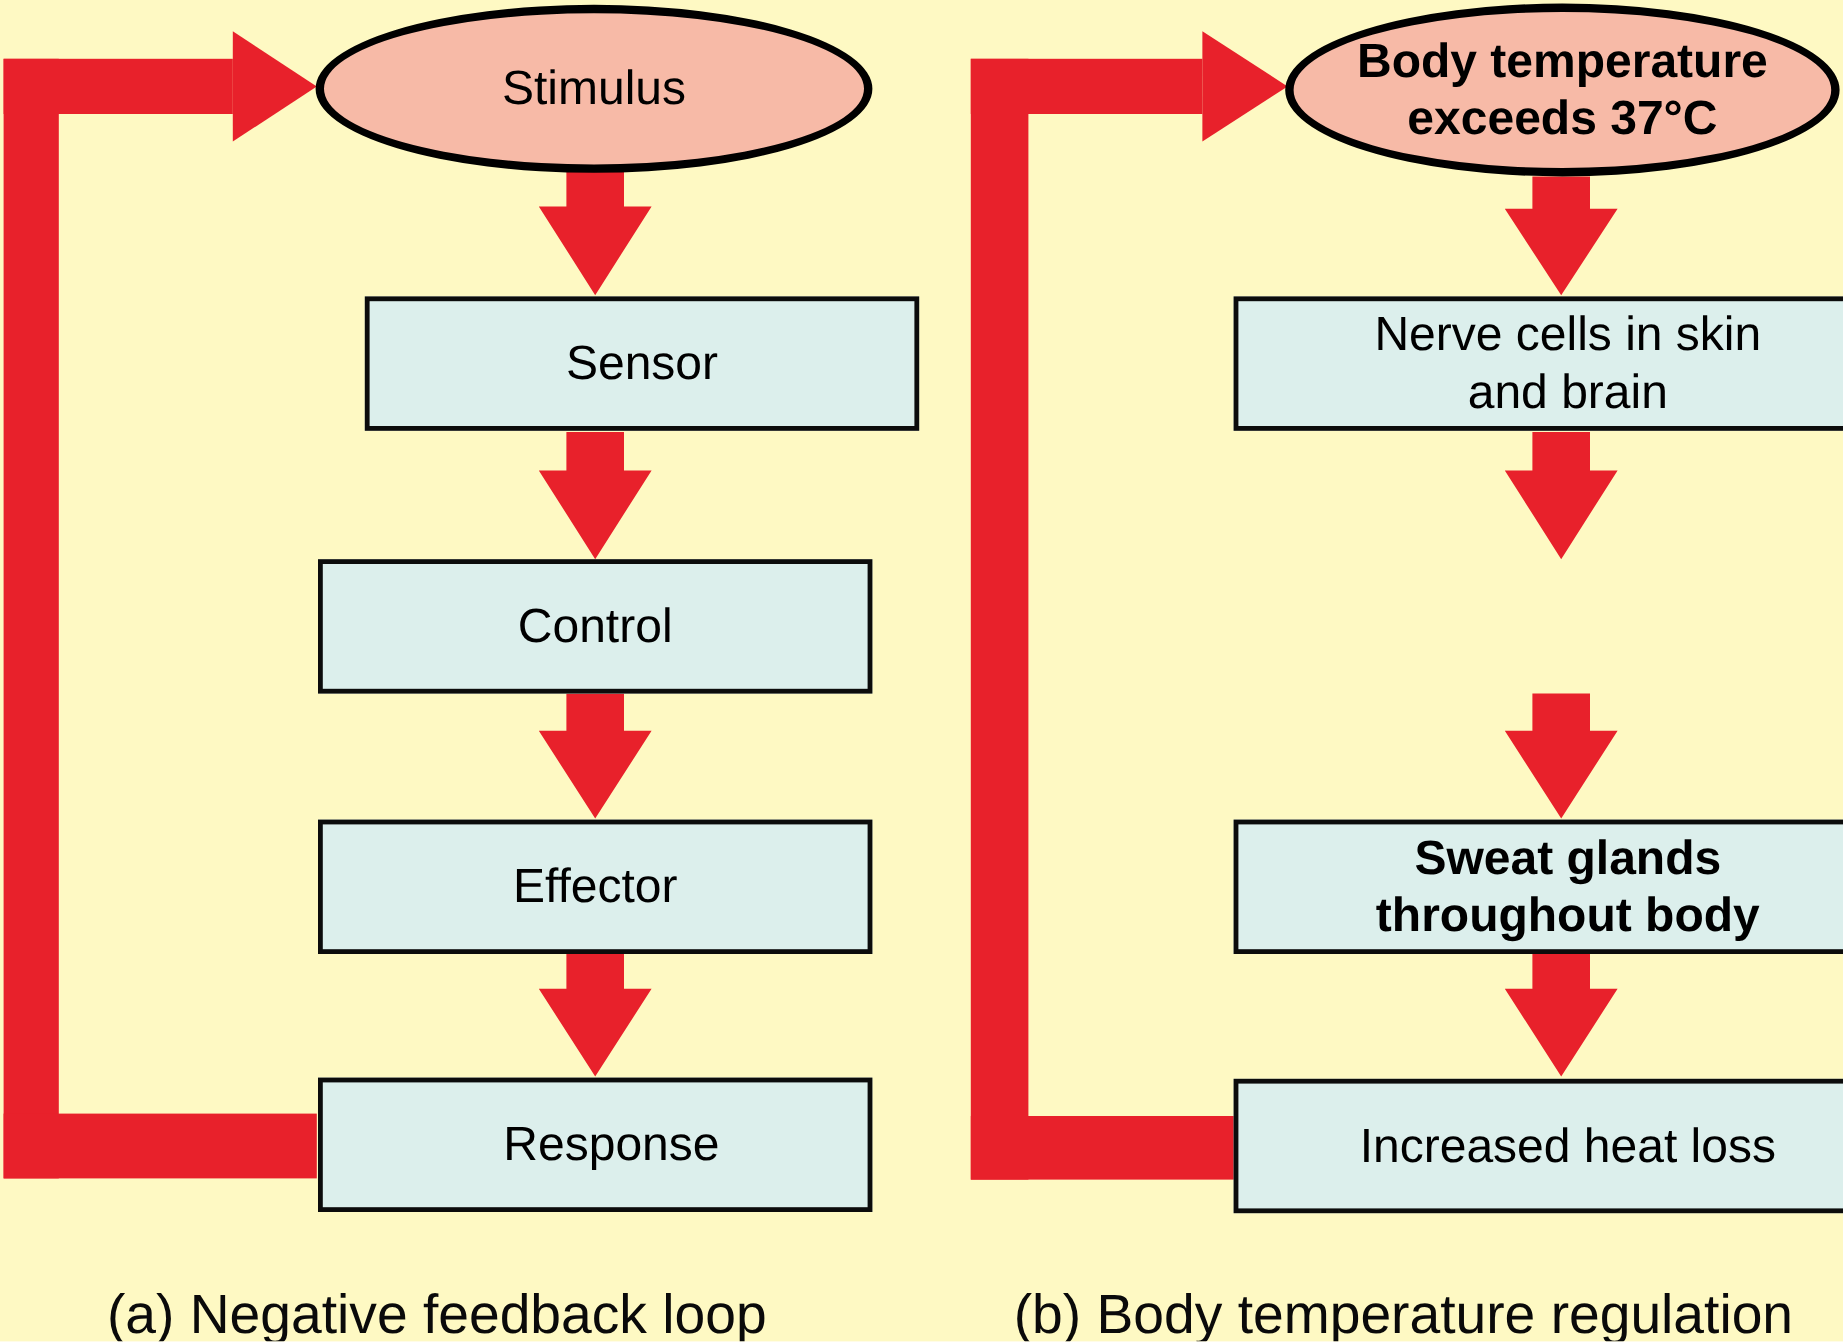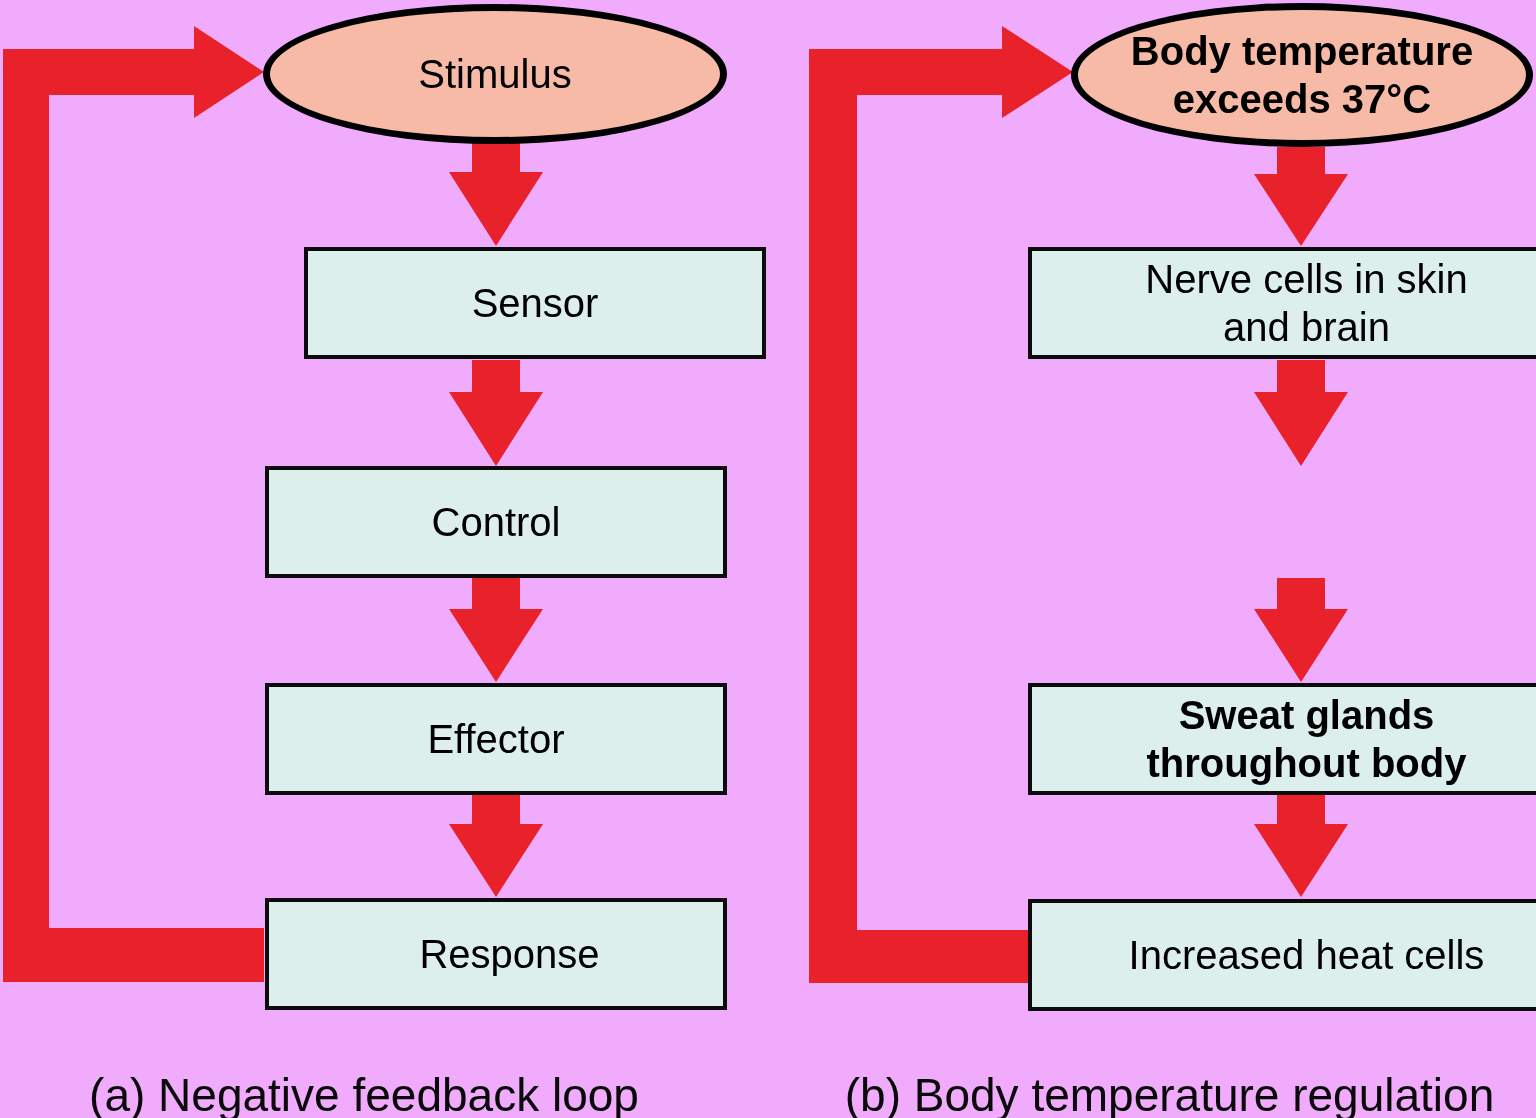--- a/index.html
+++ b/index.html
@@ -1,20 +1,20 @@
 <!DOCTYPE html>
 <html style="--arrow-red: #E8212B; --ellipse-fill: #F7BAA7; --box-fill: #DCEFEC;"><head>
 <meta charset="utf-8">
 <style>
   html,body{margin:0;padding:0;background:#fff;}
   .canvas{
     position:relative;
     width:1536px;
     height:1118px;
-    background:#f0abfc;
+    background:#fef9c3;
     overflow:hidden;
     font-family:"Liberation Sans", sans-serif;
     color:#000;
   }
   .layer{
     position:absolute;
     left:0; top:0;
     width:1536px;
     height:1118px;
     pointer-events:none;
@@ -119,17 +119,17 @@
   </div>
   <div class="node box b-box b0">
     <span>Nerve cells in skin
 and brain</span>
   </div>
   <div class="node box b-box b2">
     <span>Sweat glands
 throughout body</span>
   </div>
   <div class="node box b-box b3">
-    <span>Increased heat cells</span>
+    <span>Increased heat loss</span>
   </div>
   <div class="caption cap-b">(b) Body temperature regulation</div>
 
 </div>
 
 </body></html>

